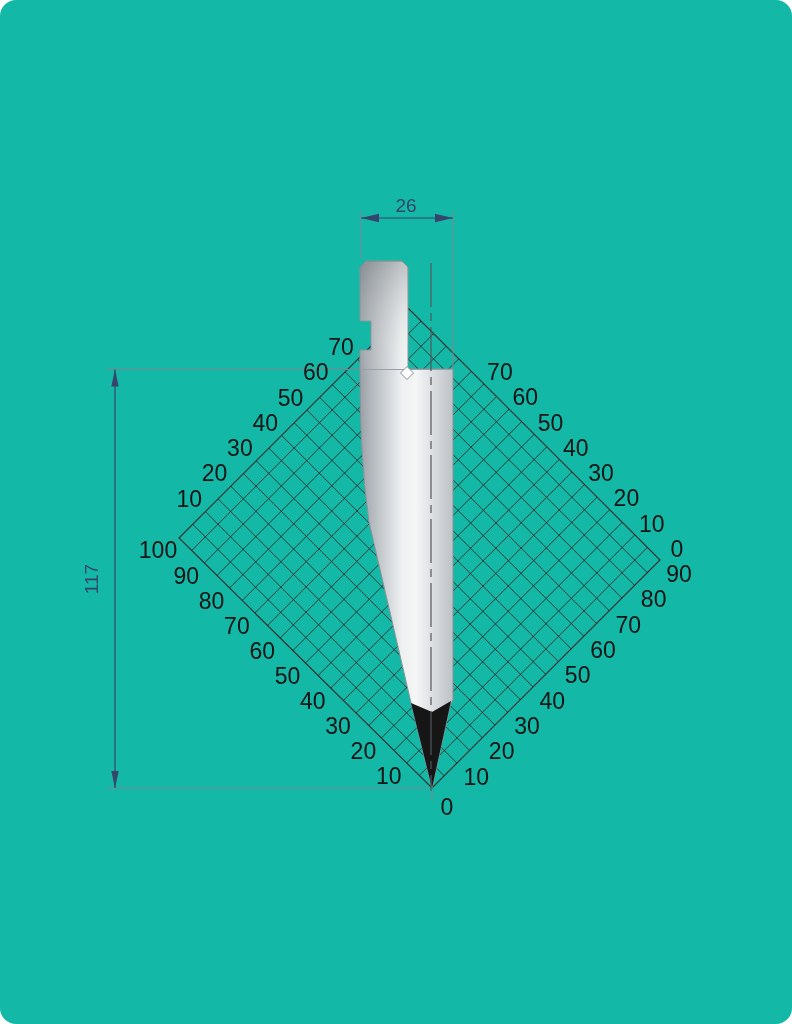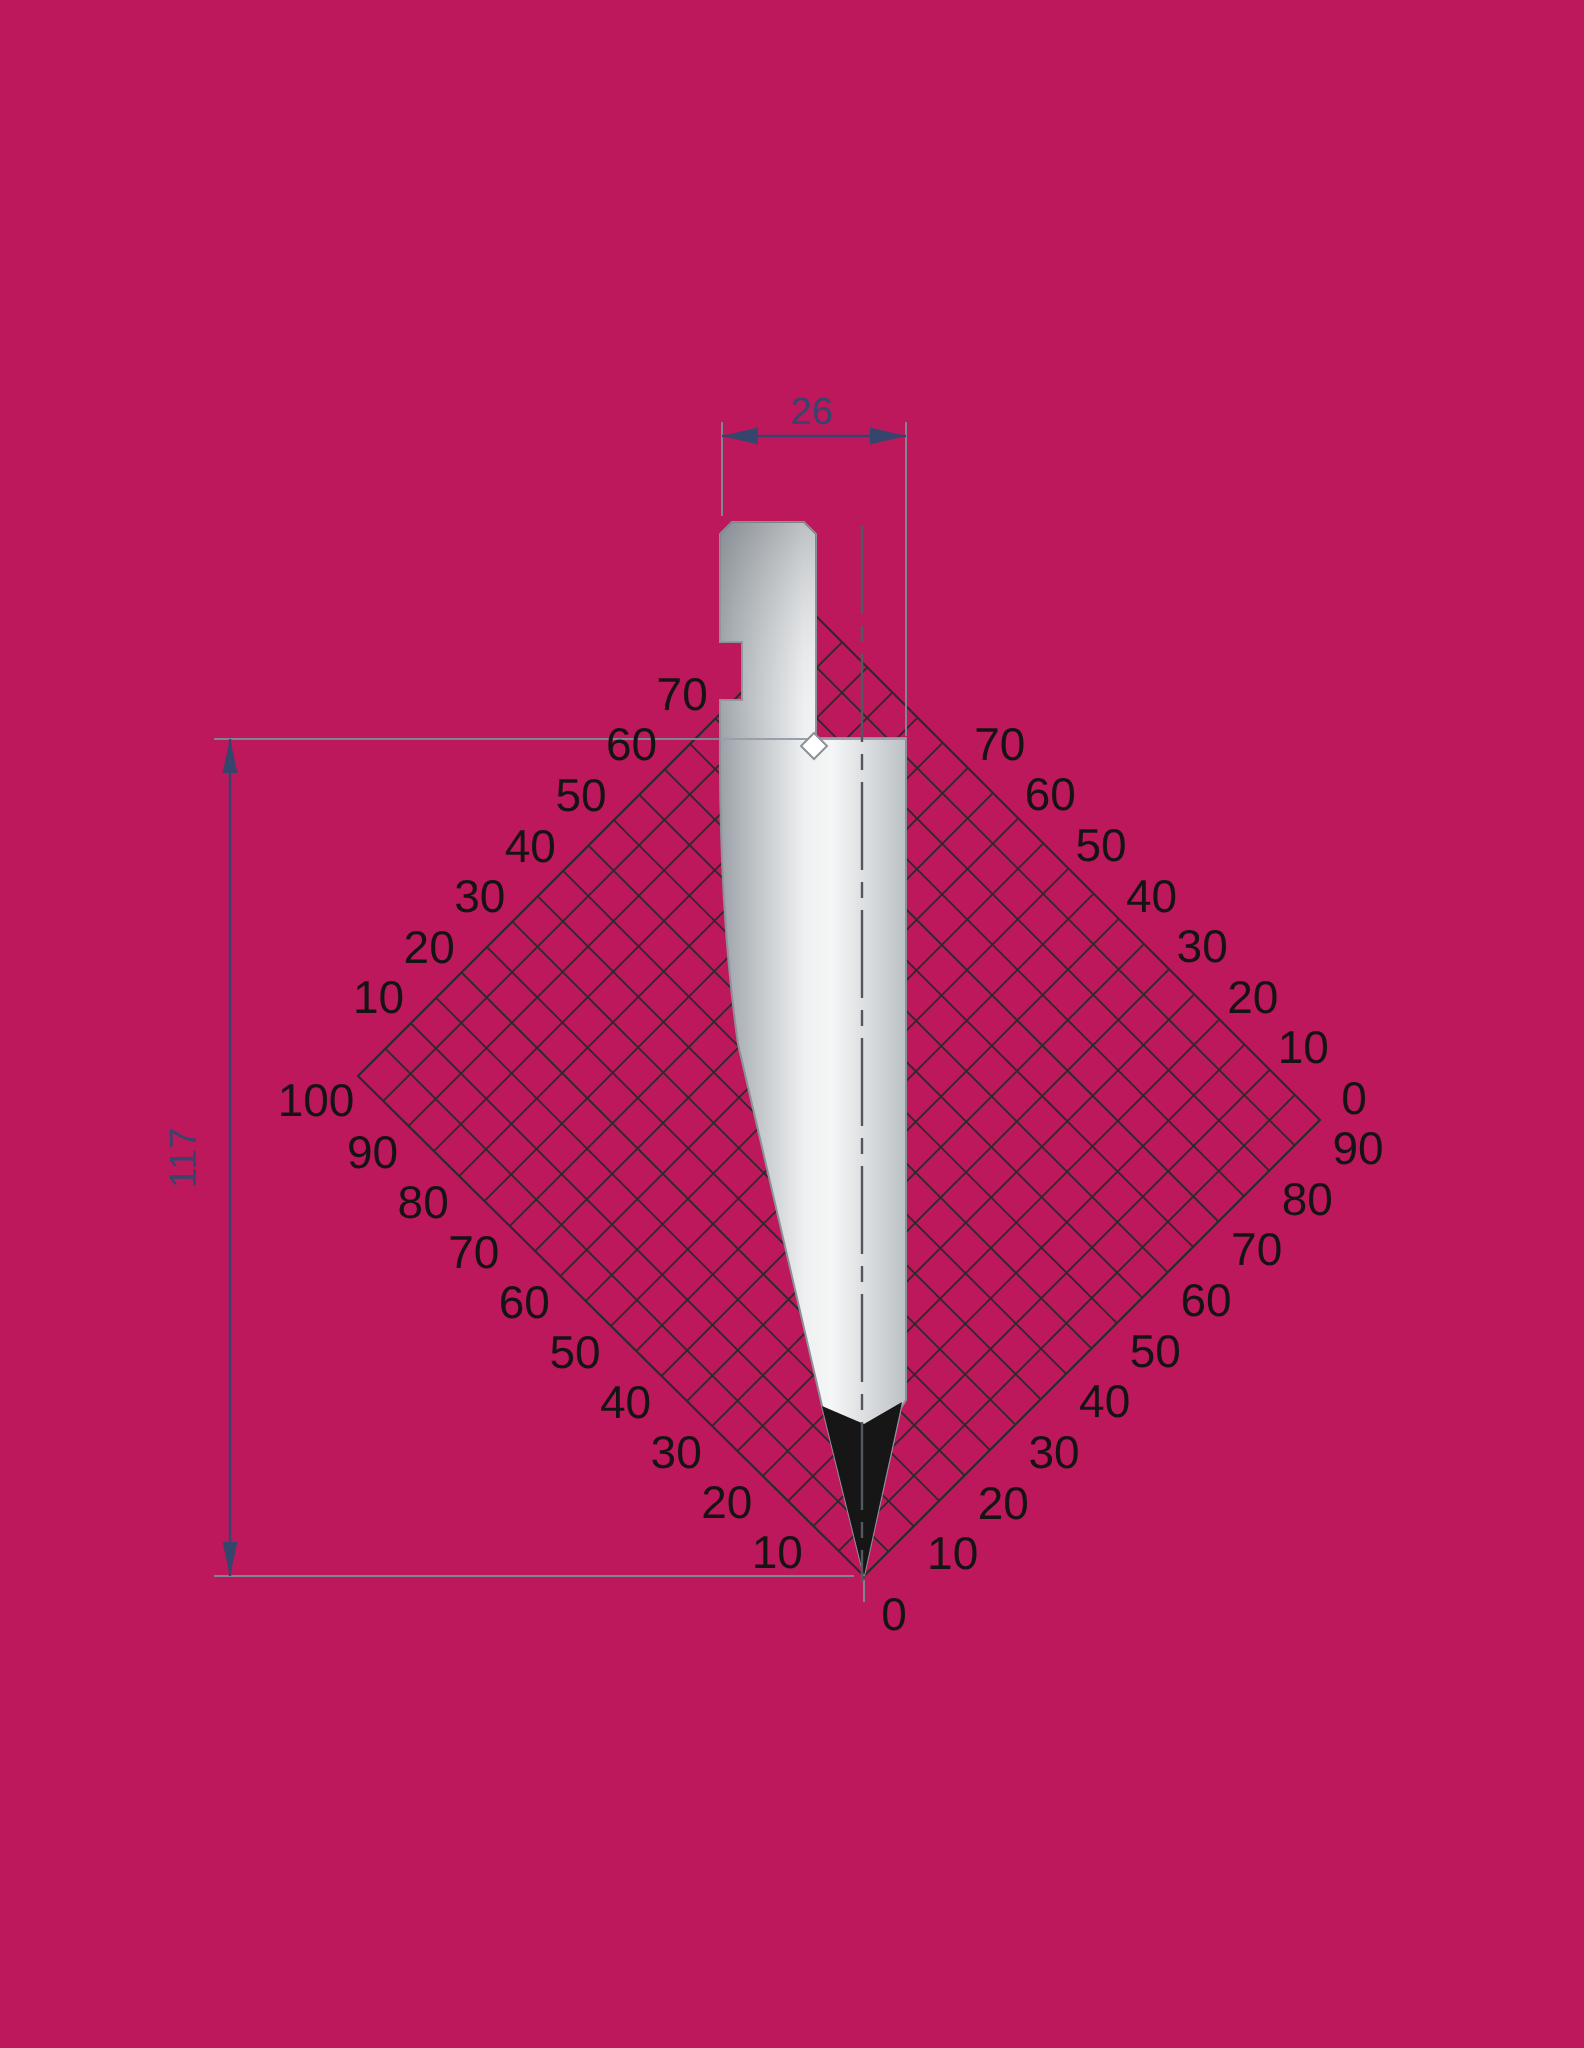--- a/index.html
+++ b/index.html
@@ -1,17 +1,17 @@
 <!DOCTYPE html>
 <html><head>
 <meta charset="utf-8">
 <style>
   html,body{margin:0;padding:0;background:#ffffff;}
-  .canvas{position:relative;width:792px;height:1024px;background:#be185d;overflow:hidden;
-          font-family:"Liberation Sans", sans-serif;}
+  .canvas{position:relative;width:792px;height:1024px;background:#14b8a6;overflow:hidden;
+          font-family:"Liberation Sans", sans-serif;border-radius:16px;}
   svg text{font-family:"Liberation Sans", sans-serif;}
 </style>
 </head>
 <body>
 
 <div class="canvas">
 <svg id="drawing" width="792" height="1024" viewBox="0 0 792 1024">
   <defs>
     <linearGradient id="punchGrad" gradientUnits="userSpaceOnUse" x1="360" y1="400" x2="453" y2="400">
       <stop offset="0" stop-color="#9aa0a5"></stop>

